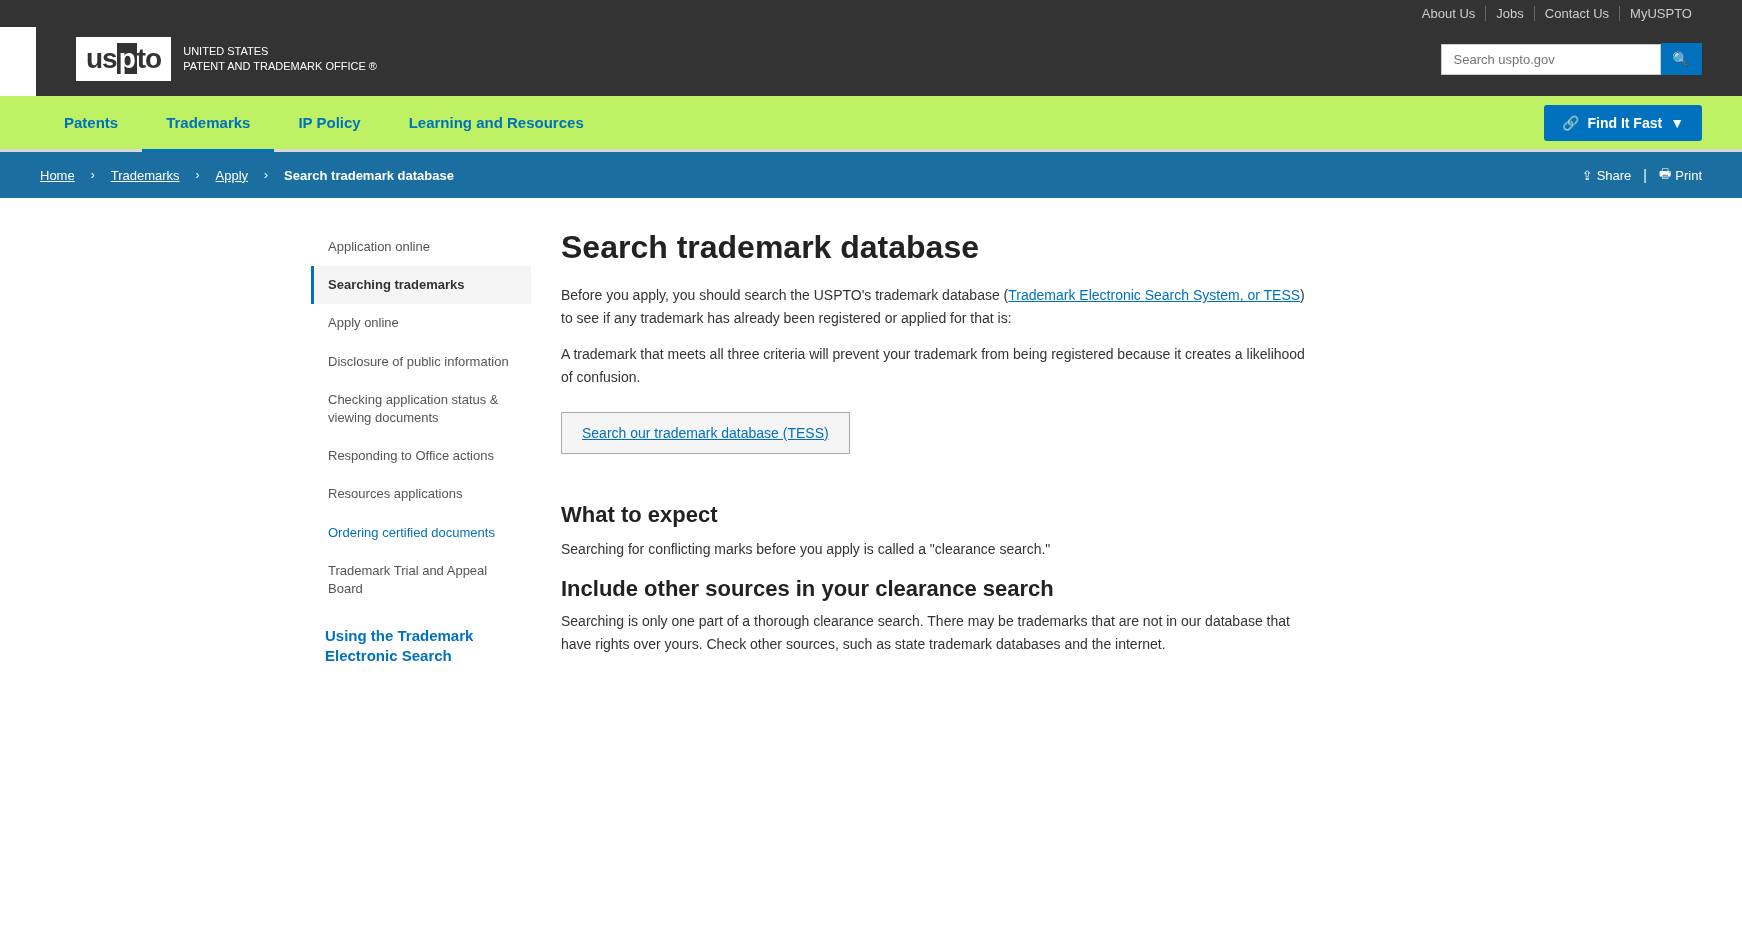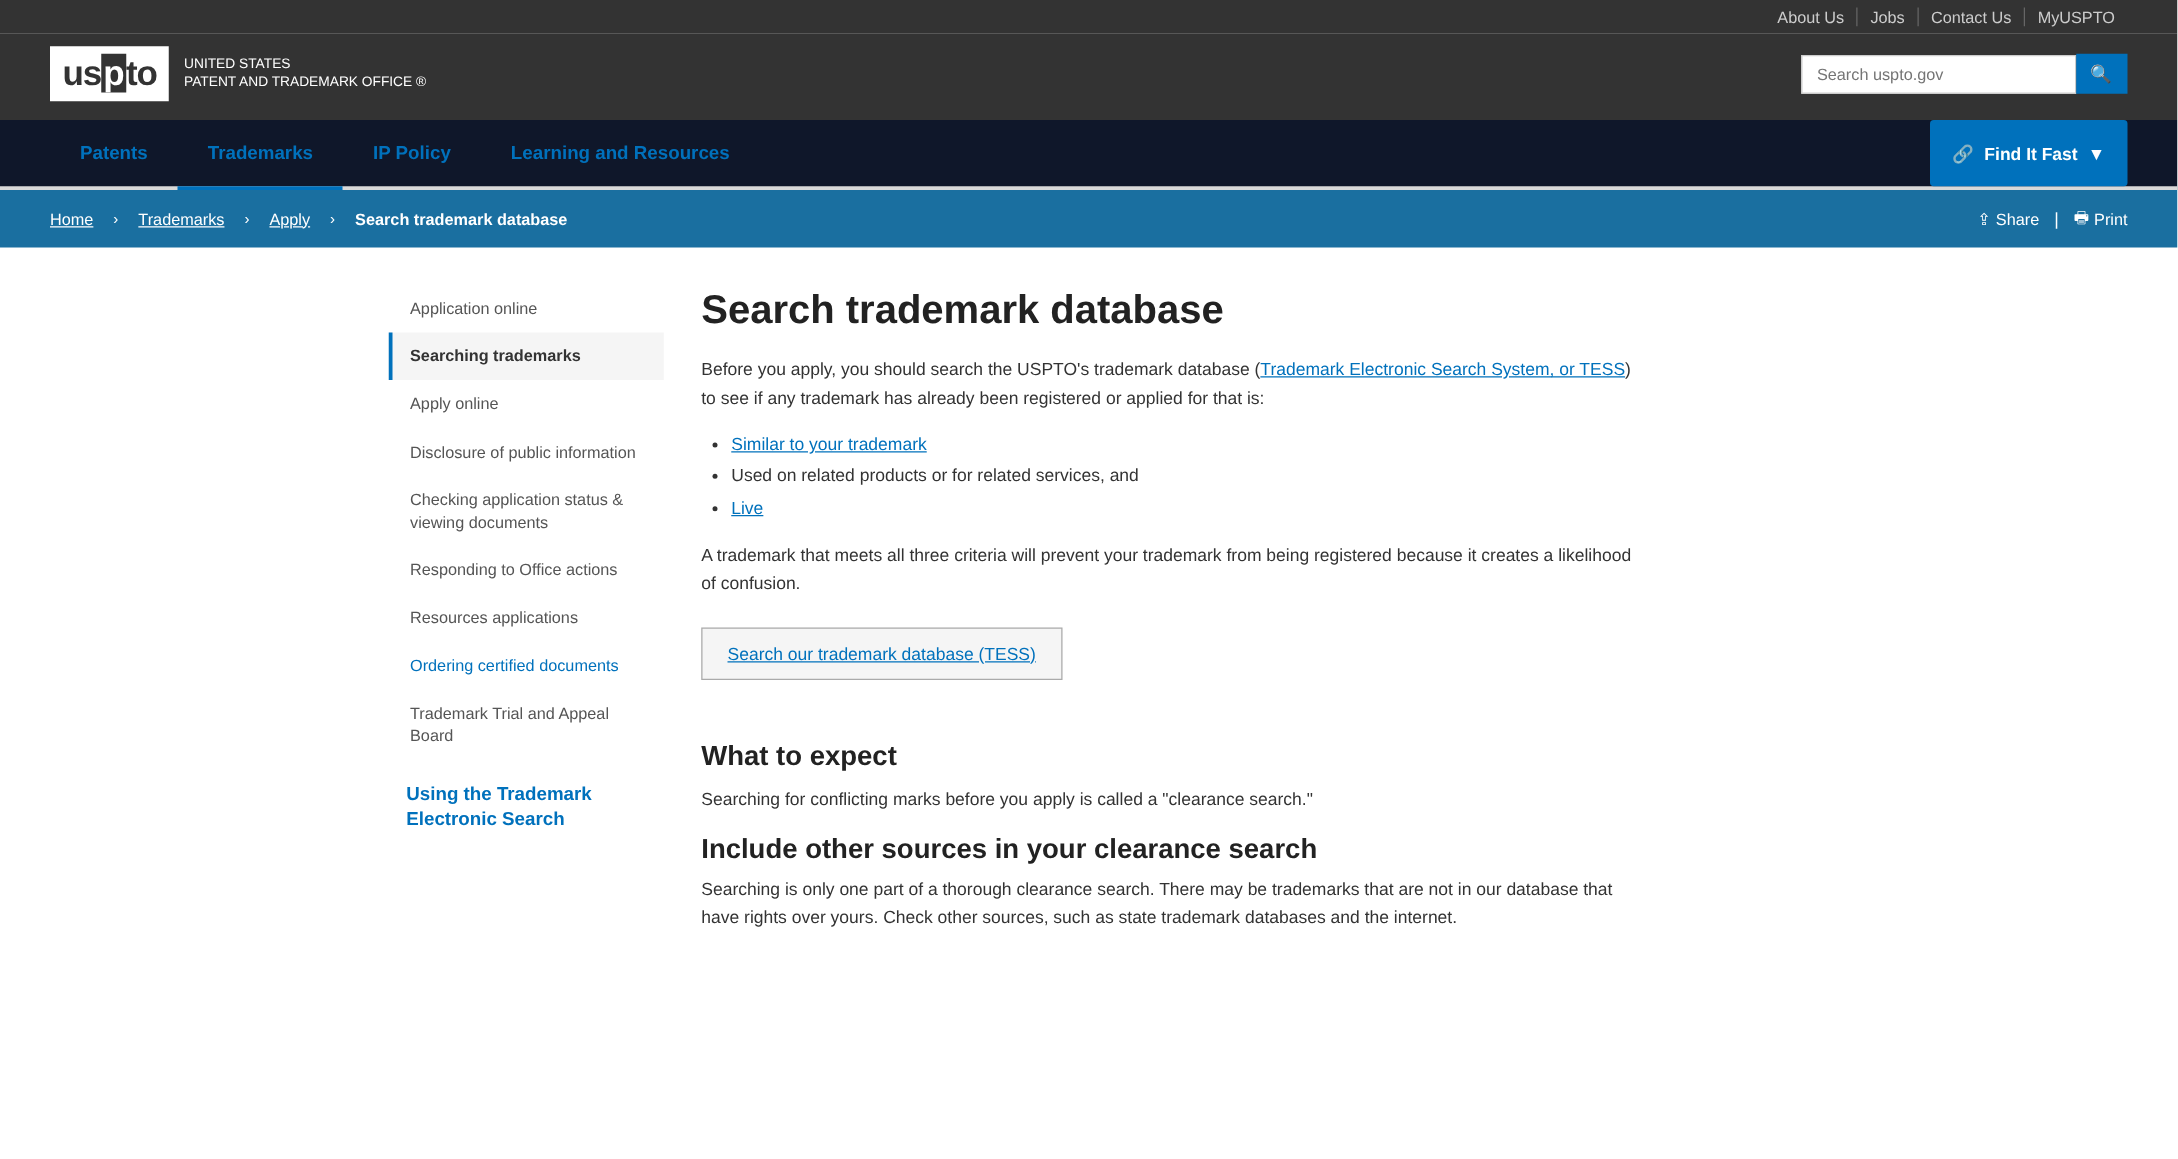--- a/index.html
+++ b/index.html
@@ -24,20 +24,21 @@
     }
     .top-bar a:last-child { border-right: none; }
 
     
     .header {
       background: #333;
       padding: 10px 40px 15px 40px;
       display: flex;
       align-items: center;
       justify-content: space-between;
+      margin-left: 36px;
     }
     .logo-area {
       display: flex;
       align-items: center;
       gap: 0;
     }
     .logo-box {
       background: #fff;
       padding: 6px 10px;
       margin-right: 12px;
@@ -74,23 +75,24 @@
       background: #0071bc;
       border: none;
       padding: 8px 12px;
       cursor: pointer;
       color: #fff;
       font-size: 14px;
     }
 
     
     .main-nav {
-      background: #0f172a;
+      background: #bef264;
       border-bottom: 3px solid #d9d9d9;
       display: flex;
+      align-items: center;
       padding: 0 40px;
       position: relative;
     }
     .main-nav .nav-items {
       display: flex;
       align-items: stretch;
       flex: 1;
     }
     .main-nav .nav-item {
       padding: 18px 24px;
@@ -341,25 +343,20 @@
     <div class="sidebar-section-title">Using the Trademark Electronic Search</div>
   </aside>
 
   <main class="main-content">
     <h1>Search trademark database</h1>
 
     <p>
       <span>Before you apply, you should search the USPTO's trademark database (</span><a>Trademark Electronic Search System, or TESS</a><span>) to see if any trademark has already been registered or applied for that is:</span>
     </p>
 
-    <ul>
-      <li><a>Similar to your trademark</a></li>
-      <li><span>Used on related products or for related services, and</span></li>
-      <li><a>Live</a></li>
-    </ul>
 
     <p>A trademark that meets all three criteria will prevent your trademark from being registered because it creates a likelihood of confusion.</p>
 
     <a class="tess-button">Search our trademark database (TESS)</a>
 
     <h2>What to expect</h2>
     <p>Searching for conflicting marks before you apply is called a "clearance search."</p>
 
     <h3>Include other sources in your clearance search</h3>
     <p>Searching is only one part of a thorough clearance search. There may be trademarks that are not in our database that have rights over yours. Check other sources, such as state trademark databases and the internet.</p>

